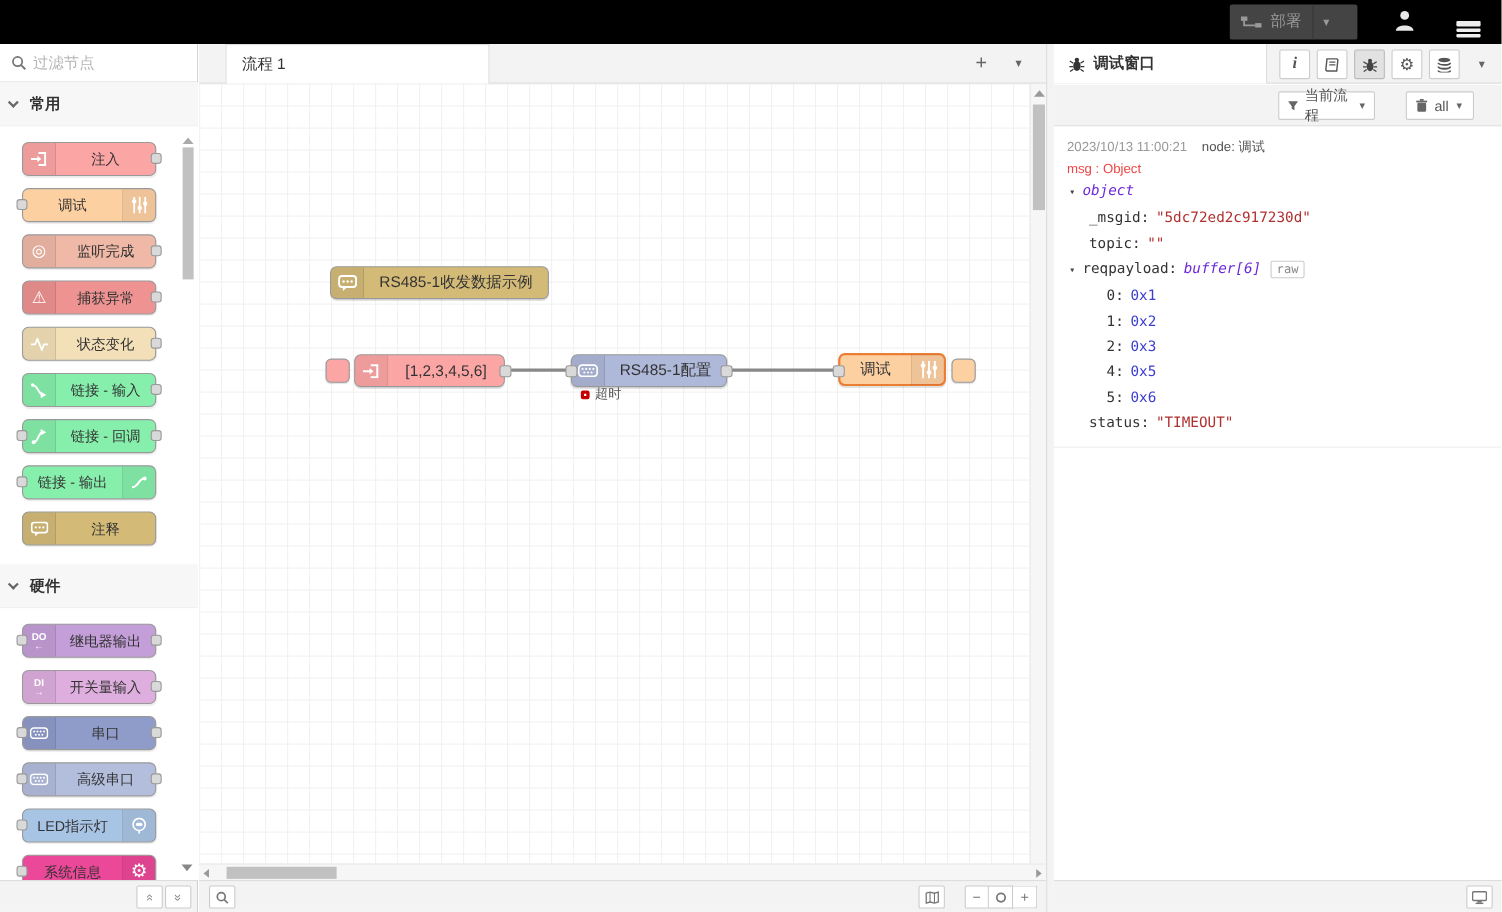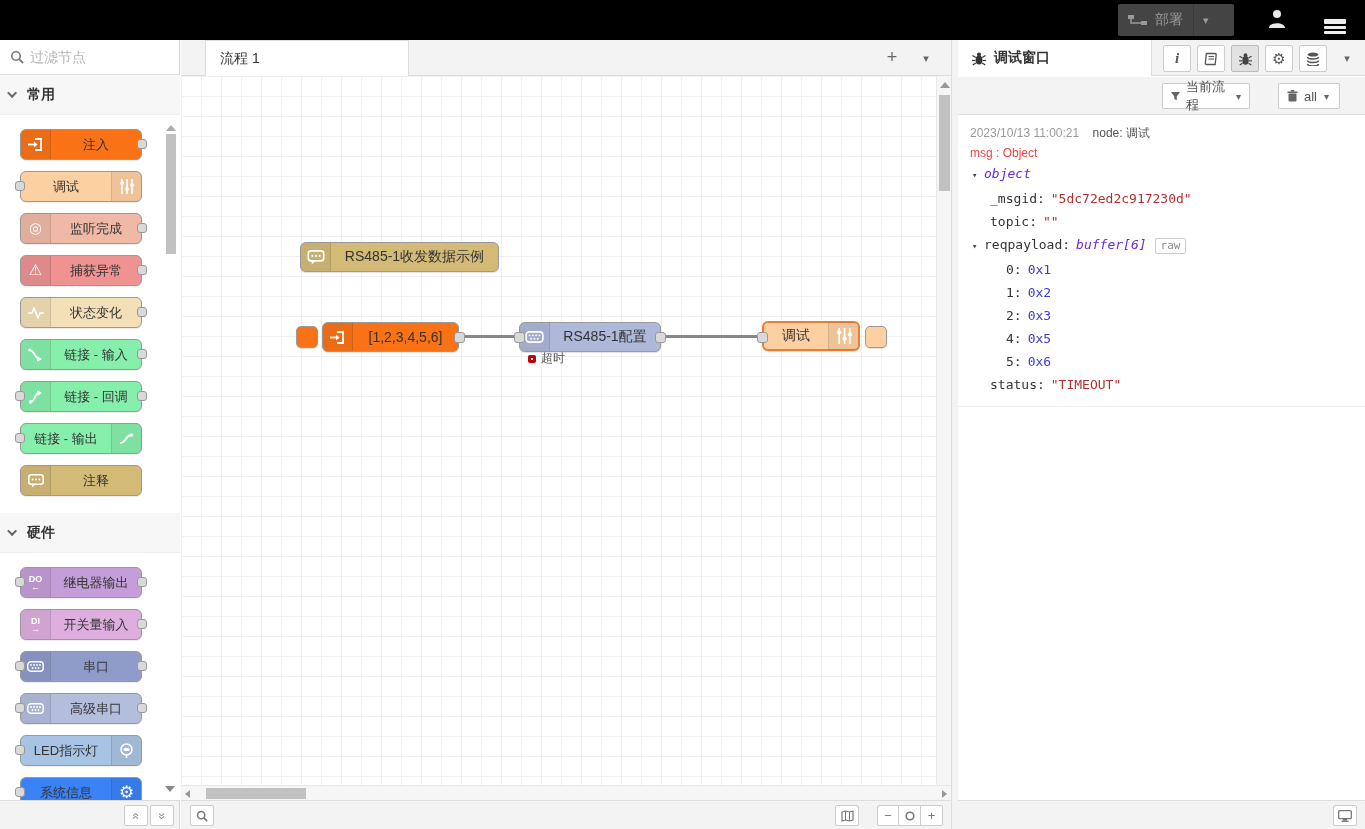--- a/index.html
+++ b/index.html
@@ -36,21 +36,21 @@
   .dioico { display:flex; flex-direction:column; align-items:center; font-size:9px; font-weight:bold; line-height:8px; color:#fff; }
   .pal-scrollbar { position:absolute; right:2px; top:85px; width:12px; }
   .pal-thumb { width:10px; height:120px; background:#c1c1c1; margin:0 auto; }
   .pal-down { position:absolute; right:4px; top:746px; width:0; height:0; border-left:5px solid transparent; border-right:5px solid transparent; border-top:6px solid #888; cursor:pointer; }
   .pal-up { width:0; height:0; border-left:5px solid transparent; border-right:5px solid transparent; border-bottom:6px solid #aaa; margin:0 auto 3px; }
   .palette-footer { position:absolute; left:0; top:800px; width:180px; height:29px; background:#f3f3f3; border-top:1px solid #ddd; border-right:1px solid #d3d3d3; z-index:20; }
   .pf-btn { position:absolute; top:4px; width:24px; height:21px; background:#fff; border:1px solid #ccc; border-radius:2px; color:#888; display:flex; align-items:center; justify-content:center; font-size:12px; cursor:pointer; }
 
   
   .tabbar { position:absolute; left:181px; top:40px; width:770px; height:36px; background:#f3f3f3; border-bottom:1px solid #ddd; z-index:5; }
-  .flowtab { position:absolute; left:24px; top:0; width:204px; height:36px; background:#fff; border:1px solid #ddd; border-bottom:none; font-size:14px; color:#333; line-height:35px; padding-left:14px; cursor:pointer; }
+  .flowtab { position:absolute; left:24px; top:0; width:240px; height:36px; background:#fff; border:1px solid #ddd; border-bottom:none; font-size:14px; color:#333; line-height:35px; padding-left:14px; cursor:pointer; }
   .tab-plus { position:absolute; right:46px; top:6px; width:26px; height:24px; color:#666; font-size:18px; text-align:center; line-height:22px; cursor:pointer; }
   .tab-caret { position:absolute; right:14px; top:6px; width:22px; height:24px; color:#666; font-size:11px; text-align:center; line-height:24px; cursor:pointer; }
 
   
   .canvas { position:absolute; left:181px; top:76px; width:770px; height:709px; background-color:#fff;
     background-image:linear-gradient(#f0f0f0 1px, transparent 1px),linear-gradient(90deg,#f0f0f0 1px, transparent 1px);
     background-size:20px 20px; z-index:1; }
   .cnode { position:absolute; height:30px; border:1px solid #999; border-radius:6px; display:flex; align-items:center; font-size:14px; color:#333; box-shadow:0 1px 1px rgba(0,0,0,0.12); cursor:move; }
   .cicon { width:30px; height:28px; flex:0 0 30px; background:rgba(0,0,0,0.06); display:flex; align-items:center; justify-content:center; color:#fff; }
   .cicon.l { border-right:1px solid rgba(0,0,0,0.1); border-radius:5px 0 0 5px; }
@@ -104,25 +104,25 @@
   .lvl1 { padding-left:14px; } .lvl2 { padding-left:32px; } .lvl3 { padding-left:48px; }
   .tw { display:inline-block; font-size:9px; color:#444; width:12px; cursor:pointer; }
   .ital { font-style:italic; color:#6d28d9; }
   .dkey { color:#333; margin-right:6px; }
   .dstr { color:#b03030; }
   .dnum { color:#3c3cd0; }
   .rawbtn { display:inline-block; border:1px solid #ccc; border-radius:2px; color:#888; font-size:11px; line-height:14px; padding:0 5px; margin-left:8px; cursor:pointer;text-align:center; }
   .sb-footer { position:absolute; left:0; top:760px; width:407px; height:29px; background:#f3f3f3; border-top:1px solid #ddd; }
 
   
-  .c-inject { background:#f97316; } .c-debug { background:#fdd0a2; } .c-complete { background:#f0b8a6; }
+  .c-inject { background:#fca5a5; } .c-debug { background:#fdd0a2; } .c-complete { background:#f0b8a6; }
   .c-catch { background:#ee9292; } .c-status { background:#f3e0b8; } .c-link { background:#86efac; }
   .c-comment { background:#d3ba77; } .c-relay { background:#c49ed8; } .c-di { background:#ddaede; }
   .c-serial { background:#8f9cc9; } .c-advserial { background:#b3bedd; } .c-led { background:#a8c4e4; }
-  .c-sysinfo { background:#3b82f6; }
+  .c-sysinfo { background:#ec4899; }
   .c-serialcfg { background:#aeb8d8; }
   .sel { border:2px solid #eb7e35; }
 </style>
 </head>
 <body>
 
 <div class="header">
   <div class="deploy-btn">
     <span class="dep-ico">
       <svg width="19" height="14" viewBox="0 0 19 14">

